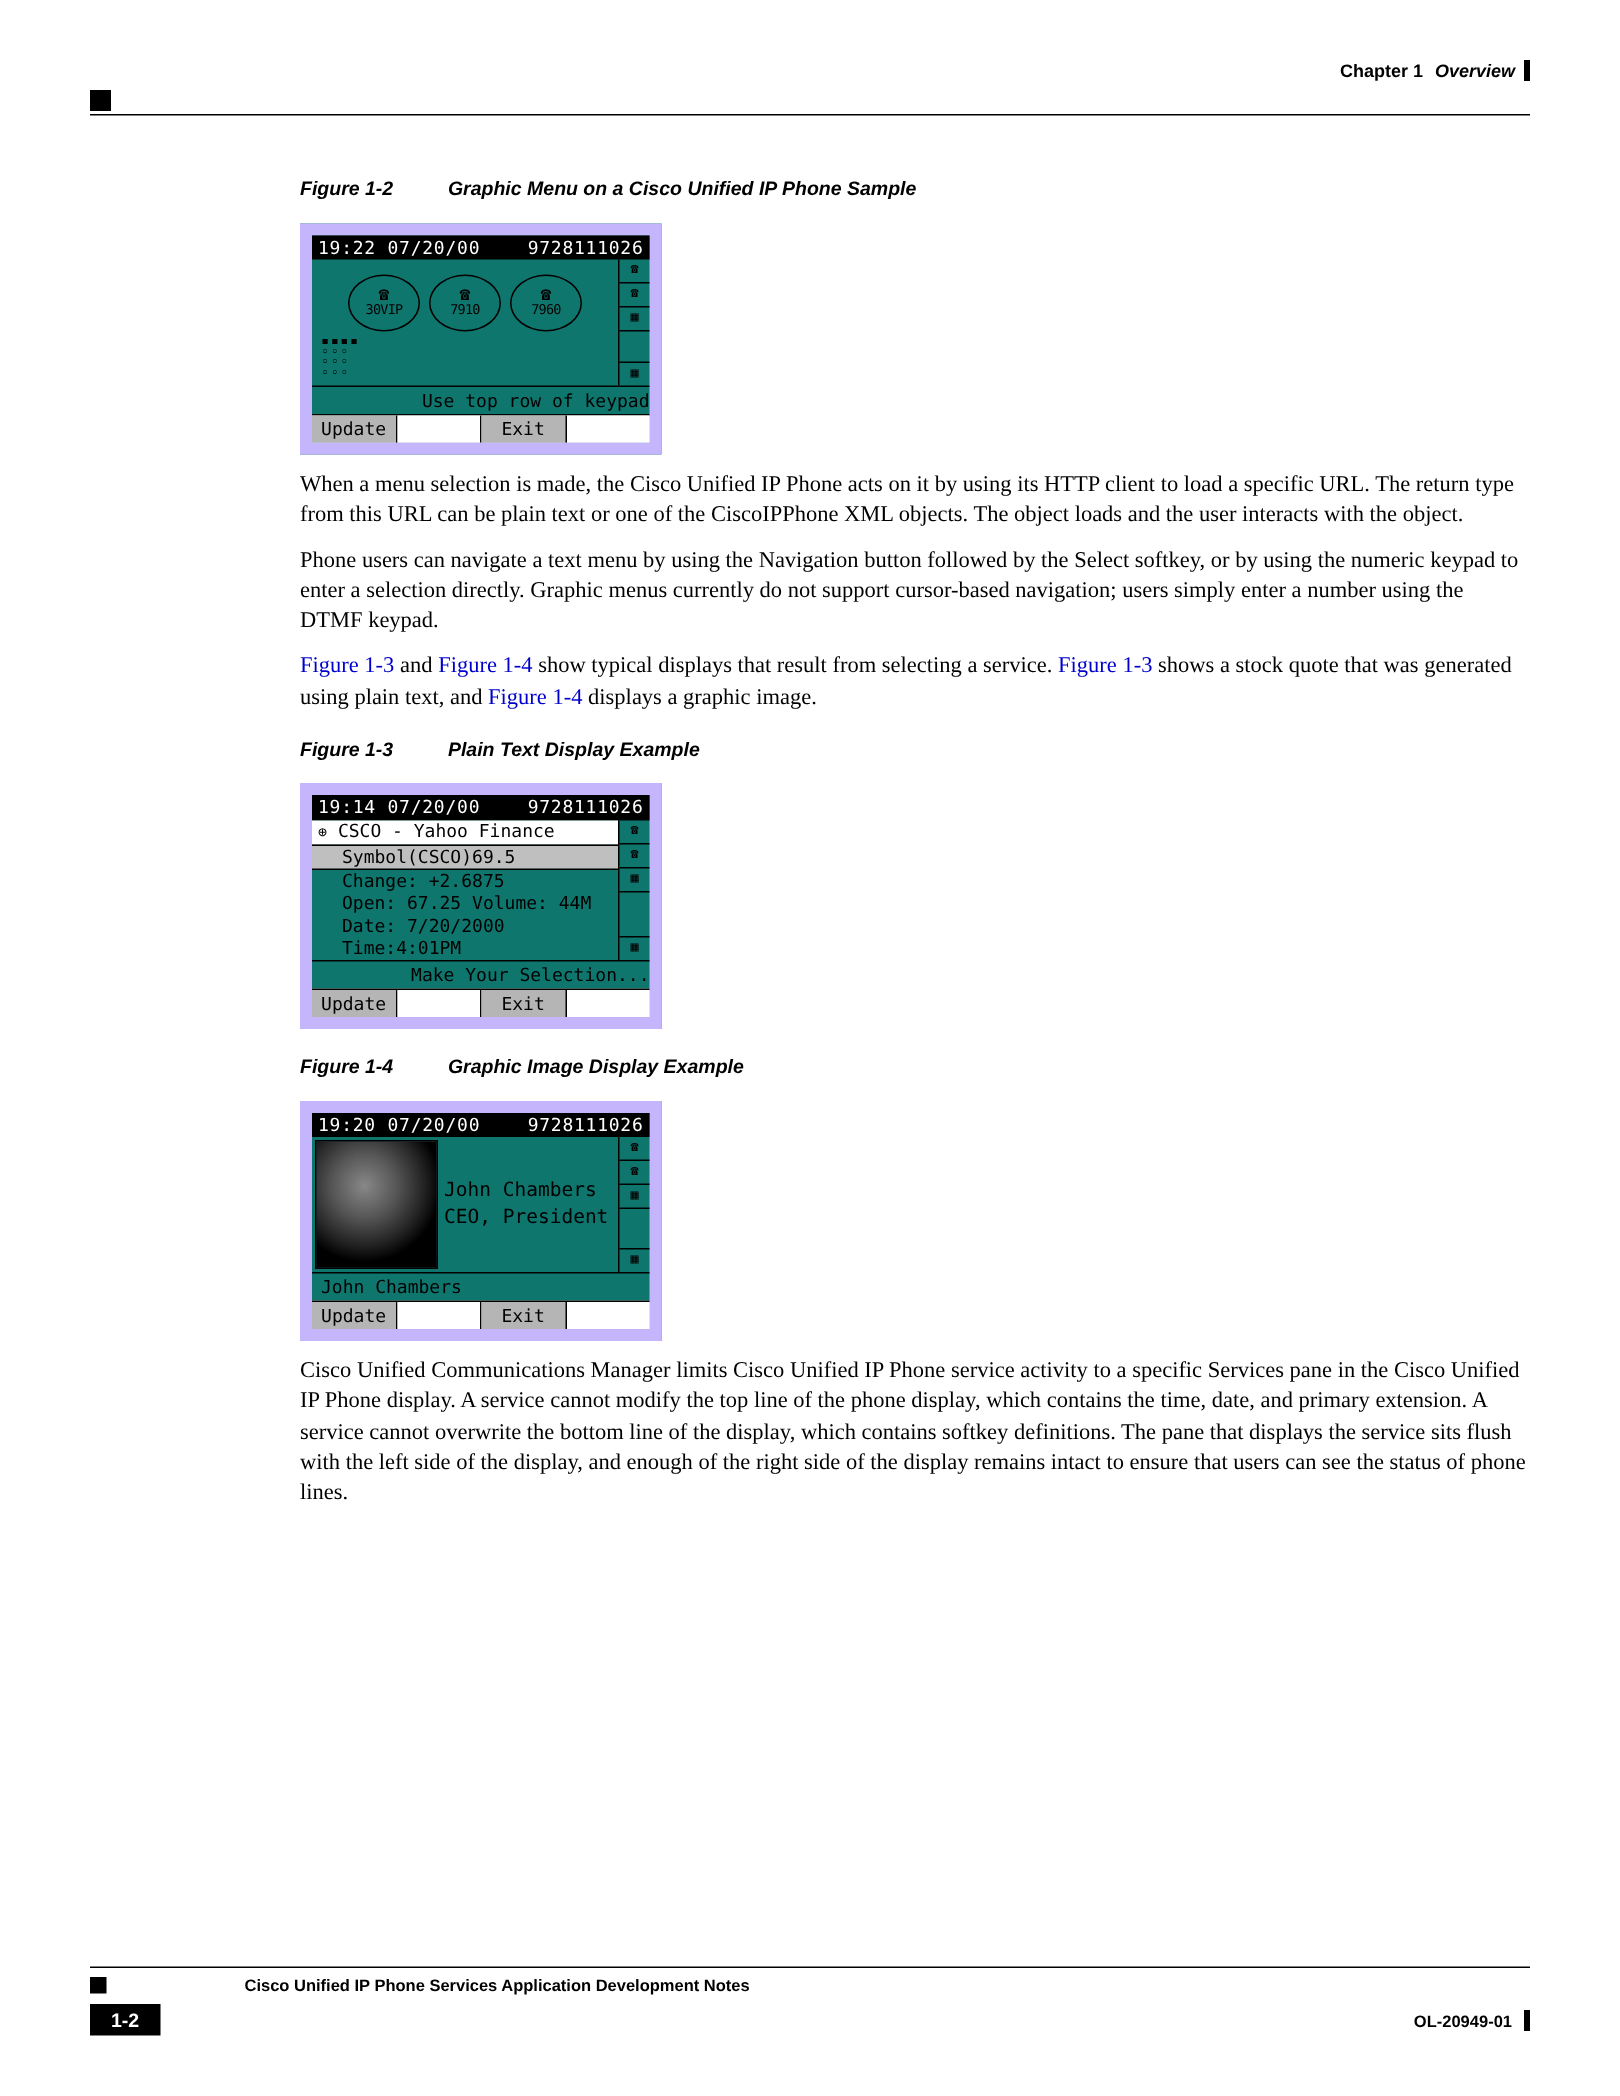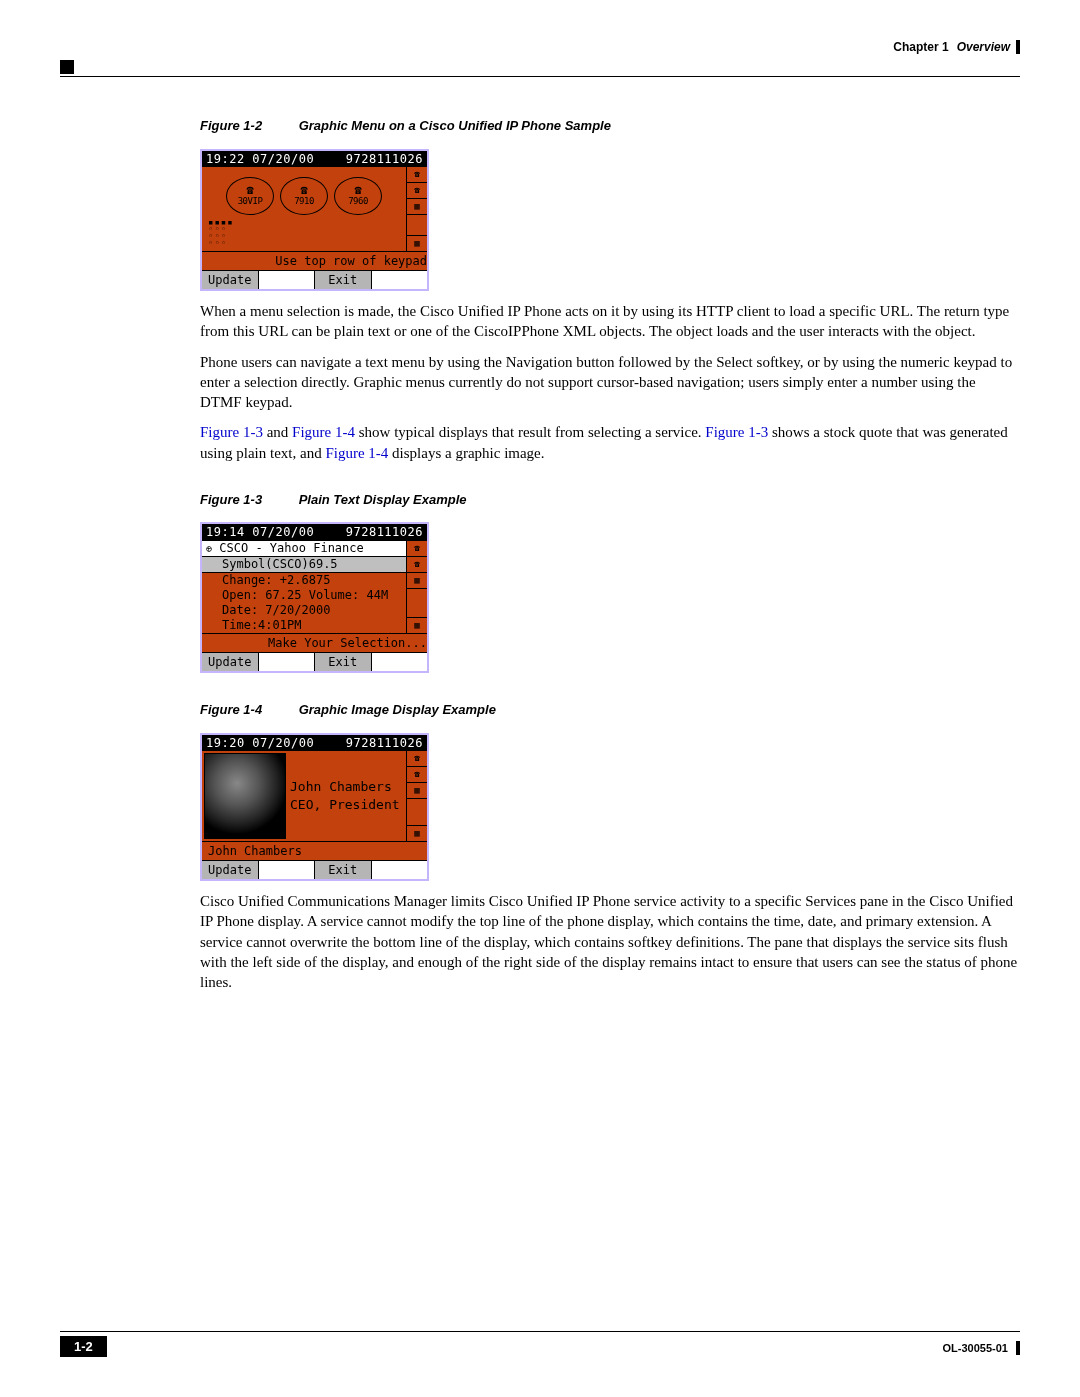--- a/index.html
+++ b/index.html
@@ -52,30 +52,30 @@
     margin-left: 140px;
     margin-right: 0;
     font-size: 15px;
     line-height: 1.35;
   }
   .fig-caption {
     font-family: Arial, Helvetica, sans-serif;
     font-size: 13px;
     font-weight: bold;
     font-style: italic;
-    margin-top: 28px;
+    margin-top: 16px;
     margin-bottom: 14px;
   }
   .fig-caption .fig-label { display: inline-block; min-width: 95px; }
   .para { margin: 10px 0; }
   .link { color: #0000cc; }
   
   .phone-screen {
-    border: 2px solid #c4b5fd;
-    background: #c2410c;
+    border: 8px solid #c4b5fd;
+    background: #0f766e;
     font-family: "Lucida Console", Monaco, monospace;
     font-size: 13px;
     display: inline-block;
     width: 225px;
     position: relative;
   }
   .ps-top {
     background: #000;
     color: #fff;
     display: flex;
@@ -369,21 +369,25 @@
         <div class="softkey blank"></div>
       </div>
     </div>
 
     <p class="para">Cisco Unified Communications Manager limits Cisco Unified IP Phone service activity to a specific Services pane in the Cisco Unified IP Phone display. A service cannot modify the top line of the phone display, which contains the time, date, and primary extension. A service cannot overwrite the bottom line of the display, which contains softkey definitions. The pane that displays the service sits flush with the left side of the display, and enough of the right side of the display remains intact to ensure that users can see the status of phone lines.</p>
 
   </div>
 
   <div class="footer">
     <div class="footer-line"></div>
+    <div>
+      <span class="foot-square"></span>
+      <span class="footer-title">Cisco Unified IP Phone Services Application Development Notes</span>
+    </div>
     <div class="footer-row">
       <span class="page-badge">1-2</span>
       <span>
-        <span class="doc-id">OL-30055-01</span>
+        <span class="doc-id">OL-20949-01</span>
         <span class="foot-bar"></span>
       </span>
     </div>
   </div>
 </div>
 
 </body></html>

